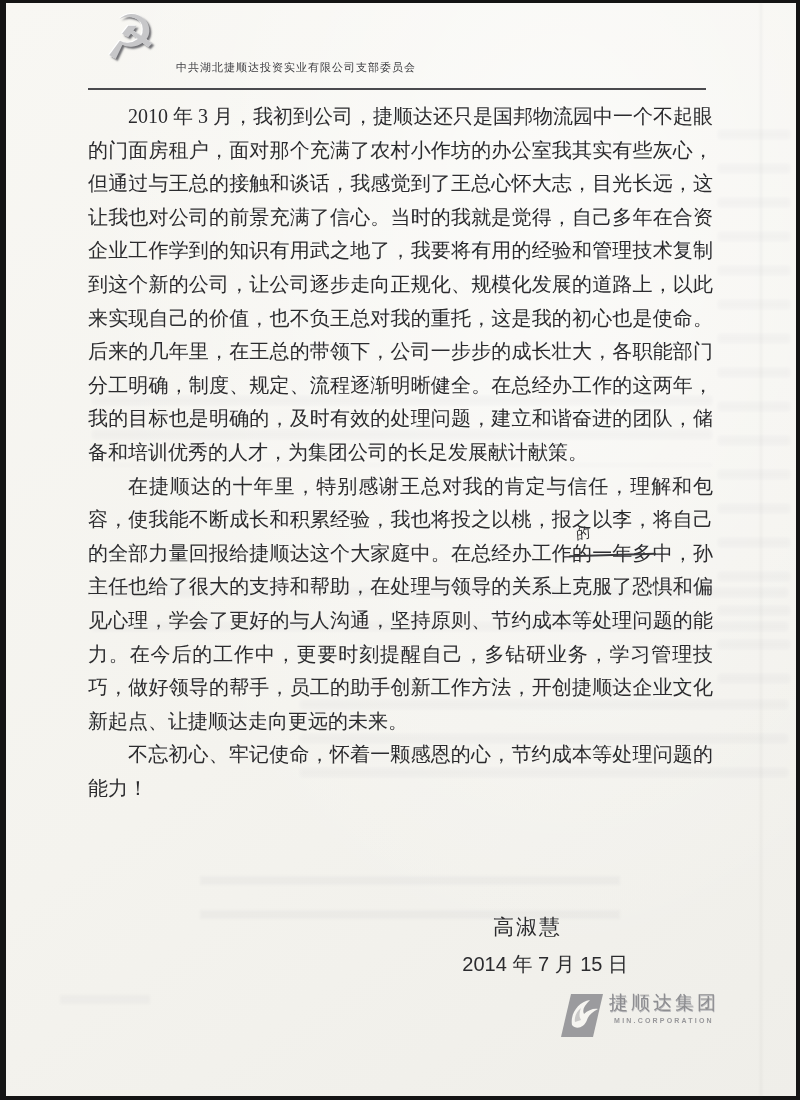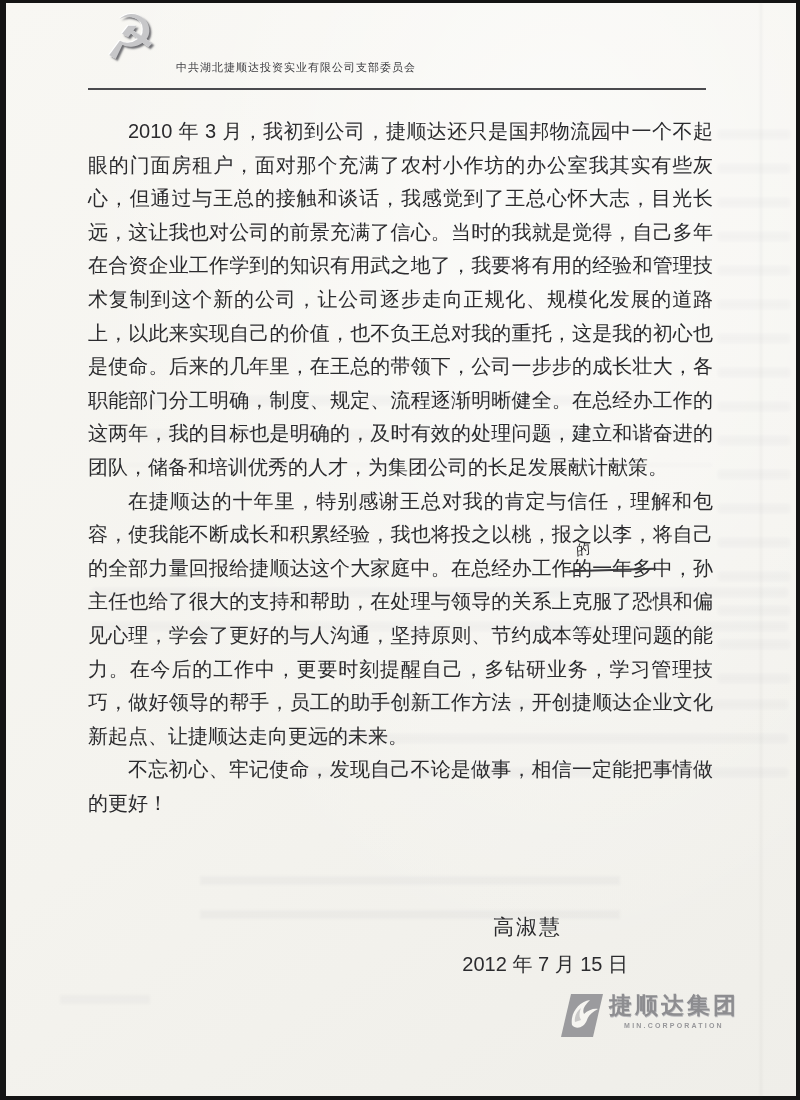--- a/index.html
+++ b/index.html
@@ -31,23 +31,23 @@
     font-size:11px; color:#3b3b3f; letter-spacing:1px; font-weight:500;
     white-space:nowrap;
   }
   .header-rule {
     position:absolute; left:88px; top:88px; width:618px; height:2px;
     background:#4a4a4e;
   }
 
   
   .doc-body {
-    position:absolute; left:88px; top:115px; width:625px;
+    position:absolute; left:88px; top:100px; width:625px;
     font-size:20px; line-height:33.6px; color:#2b2b2e;
-    text-align:justify; text-justify:inter-character;
+    text-align:justify; text-justify:inter-character;font-family:Liberation Serif, serif;
   }
   .doc-body p { margin:0; text-indent:2em; }
 
   .struck { position:relative; white-space:nowrap; }
   .struck .penline {
     position:absolute; left:-3px; right:-3px; top:54%; height:2px;
     background:#3a3a3d; transform:rotate(-1.6deg); border-radius:2px;
   }
   .hand-note {
     position:absolute; top:-15px; left:4px;
@@ -64,21 +64,21 @@
   .sig-date {
     position:absolute; top:951px; right:172px;
     font-size:20px; color:#2b2b2e;
   }
 
   
   .logo { position:absolute; left:561px; top:990px; display:flex; align-items:flex-start; }
   .logo-icon { display:block; margin-top:2px; }
   .logo-textwrap { margin-left:6px; }
   .logo-cn {
-    font-size:23px; font-weight:bold; color:#8d8d90; letter-spacing:3px;
+    font-size:19px; font-weight:normal; color:#8d8d90; letter-spacing:3px;
     text-shadow:0.5px 0.5px 0 #b9b9bc; white-space:nowrap;
   }
   .logo-en {
     font-size:7px; letter-spacing:2.2px; color:#97979a;
     text-align:center; margin-top:1px; font-weight:bold;
   }
 
   
   .smudge {
     position:absolute; pointer-events:none;
@@ -115,25 +115,25 @@
   <div class="smudge smudge-f"></div>
   <div class="crease"></div>
 
   <div class="emblem">☭</div>
   <div class="header-title">中共湖北捷顺达投资实业有限公司支部委员会</div>
   <div class="header-rule"></div>
 
   <div class="doc-body">
     <p>2010 年 3 月，我初到公司，捷顺达还只是国邦物流园中一个不起眼的门面房租户，面对那个充满了农村小作坊的办公室我其实有些灰心，但通过与王总的接触和谈话，我感觉到了王总心怀大志，目光长远，这让我也对公司的前景充满了信心。当时的我就是觉得，自己多年在合资企业工作学到的知识有用武之地了，我要将有用的经验和管理技术复制到这个新的公司，让公司逐步走向正规化、规模化发展的道路上，以此来实现自己的价值，也不负王总对我的重托，这是我的初心也是使命。后来的几年里，在王总的带领下，公司一步步的成长壮大，各职能部门分工明确，制度、规定、流程逐渐明晰健全。在总经办工作的这两年，我的目标也是明确的，及时有效的处理问题，建立和谐奋进的团队，储备和培训优秀的人才，为集团公司的长足发展献计献策。</p>
     <p><span>在捷顺达的十年里，特别感谢王总对我的肯定与信任，理解和包容，使我能不断成长和积累经验，我也将投之以桃，报之以李，将自己的全部力量回报给捷顺达这个大家庭中。在总经办工作</span><span class="struck"><span>的一年多</span><span class="penline"></span><span class="hand-note">的</span></span><span>中，孙主任也给了很大的支持和帮助，在处理与领导的关系上克服了恐惧和偏见心理，学会了更好的与人沟通，坚持原则、节约成本等处理问题的能力。在今后的工作中，更要时刻提醒自己，多钻研业务，学习管理技巧，做好领导的帮手，员工的助手创新工作方法，开创捷顺达企业文化新起点、让捷顺达走向更远的未来。</span></p>
-    <p>不忘初心、牢记使命，发现自己不论是做事，相信一定能把事情做的更好！</p>
+    <p>不忘初心、牢记使命，怀着一颗感恩的心，节约成本等处理问题的能力！</p>
   </div>
 
   <div class="sig-name">高淑慧</div>
-  <div class="sig-date">2012 年 7 月 15 日</div>
+  <div class="sig-date">2014 年 7 月 15 日</div>
 
   <div class="logo">
     <svg class="logo-icon" width="42" height="47" viewBox="0 0 42 47">
       <polygon points="10,2 42,2 32,45 0,45" fill="#9b9b9e"></polygon>
       <path d="M11 33 C9 22 17 10 29 8 C23 14 21 18 23 22 C27 18 33 16 37 17 C31 20 27 24 26 28 C23 36 15 38 11 33 Z" fill="#f6f5f1"></path>
       <path d="M14 30 C13 25 16 19 20 16 C18 21 18 25 20 28 Z" fill="#9b9b9e" opacity="0.5"></path>
     </svg>
     <div class="logo-textwrap">
       <div class="logo-cn">捷顺达集团</div>
       <div class="logo-en">MIN.CORPORATION</div>

